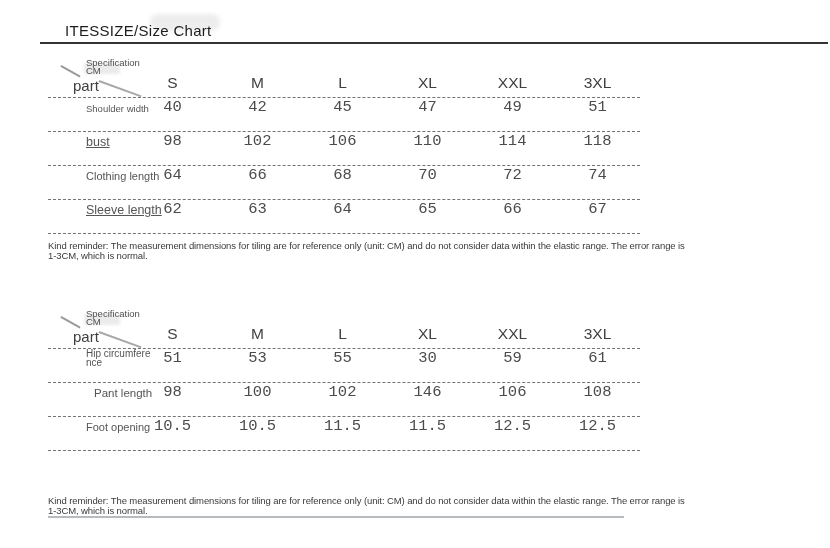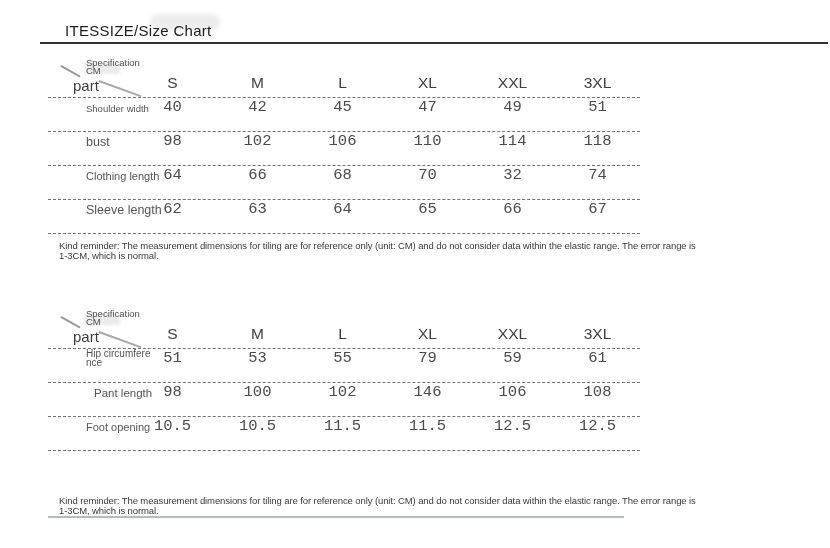--- a/index.html
+++ b/index.html
@@ -23,26 +23,26 @@
   .partlbl{position:absolute;left:5px;bottom:3px;font-size:15px;color:#3f3f3f;margin-left:20px;}
   .diag1{position:absolute;left:13px;top:10px;width:22px;height:1.5px;background:#9a9a9a;transform:rotate(29deg);transform-origin:left center;}
   .diag2{position:absolute;left:51px;top:25px;width:45px;height:1.5px;background:#a8a8a8;transform:rotate(20deg);transform-origin:left center;}
   .hcell{width:85px;flex:none;display:flex;align-items:flex-end;justify-content:center;padding-bottom:5px;box-sizing:border-box;font-size:15.5px;color:#3f3f3f;}
   .lcell{width:82px;flex:none;padding-left:38px;box-sizing:border-box;color:#555;white-space:nowrap;overflow:visible;}
   .vcell{width:85px;flex:none;text-align:center;font-size:15.5px;color:#4b4b4b;font-family:Liberation Mono, monospace;}
   .lab-xs{font-size:10px;line-height:8.5px;}
   .lab-sm{font-size:9.5px;}
   .lab-sm2{font-size:11px;}
   .lab-md{font-size:11.5px;margin-left:8px;}
-  .lab-lg{font-size:12.5px;}
+  .lab-lg{font-size:12.5px;text-decoration:underline;}
   .wrap{display:inline-block;width:68px;white-space:normal;word-break:break-all;vertical-align:middle;}
   
   .note{position:absolute;left:48px;width:782px;font-size:9.5px;line-height:9.5px;letter-spacing:-.1px;color:#3a3a3a;}
   .n1{top:241px;} .n2{top:496px;}
-  .note span{display:block;margin-left:11px;}
+  .note span{display:block;}
   .bottom-rule{position:absolute;left:48px;top:516px;width:576px;height:2px;background:#b8bbbe;}
 </style>
 </head>
 <body>
 
 <div id="canvas">
 
   <div class="title-smudge"></div>
   <div class="page-title">ITESSIZE/Size Chart</div>
   <div class="top-rule"></div>
@@ -81,21 +81,21 @@
       <div class="vcell">110</div>
       <div class="vcell">114</div>
       <div class="vcell">118</div>
     </div>
     <div class="drow">
       <div class="lcell"><span class="lab-sm2">Clothing length</span></div>
       <div class="vcell">64</div>
       <div class="vcell">66</div>
       <div class="vcell">68</div>
       <div class="vcell">70</div>
-      <div class="vcell">32</div>
+      <div class="vcell">72</div>
       <div class="vcell">74</div>
     </div>
     <div class="drow">
       <div class="lcell"><span class="lab-lg">Sleeve length</span></div>
       <div class="vcell">62</div>
       <div class="vcell">63</div>
       <div class="vcell">64</div>
       <div class="vcell">65</div>
       <div class="vcell">66</div>
       <div class="vcell">67</div>
@@ -122,21 +122,21 @@
       <div class="hcell">L</div>
       <div class="hcell">XL</div>
       <div class="hcell">XXL</div>
       <div class="hcell">3XL</div>
     </div>
     <div class="drow">
       <div class="lcell"><span class="lab-xs wrap">Hip circumference</span></div>
       <div class="vcell">51</div>
       <div class="vcell">53</div>
       <div class="vcell">55</div>
-      <div class="vcell">79</div>
+      <div class="vcell">30</div>
       <div class="vcell">59</div>
       <div class="vcell">61</div>
     </div>
     <div class="drow">
       <div class="lcell"><span class="lab-md">Pant length</span></div>
       <div class="vcell">98</div>
       <div class="vcell">100</div>
       <div class="vcell">102</div>
       <div class="vcell">146</div>
       <div class="vcell">106</div>

